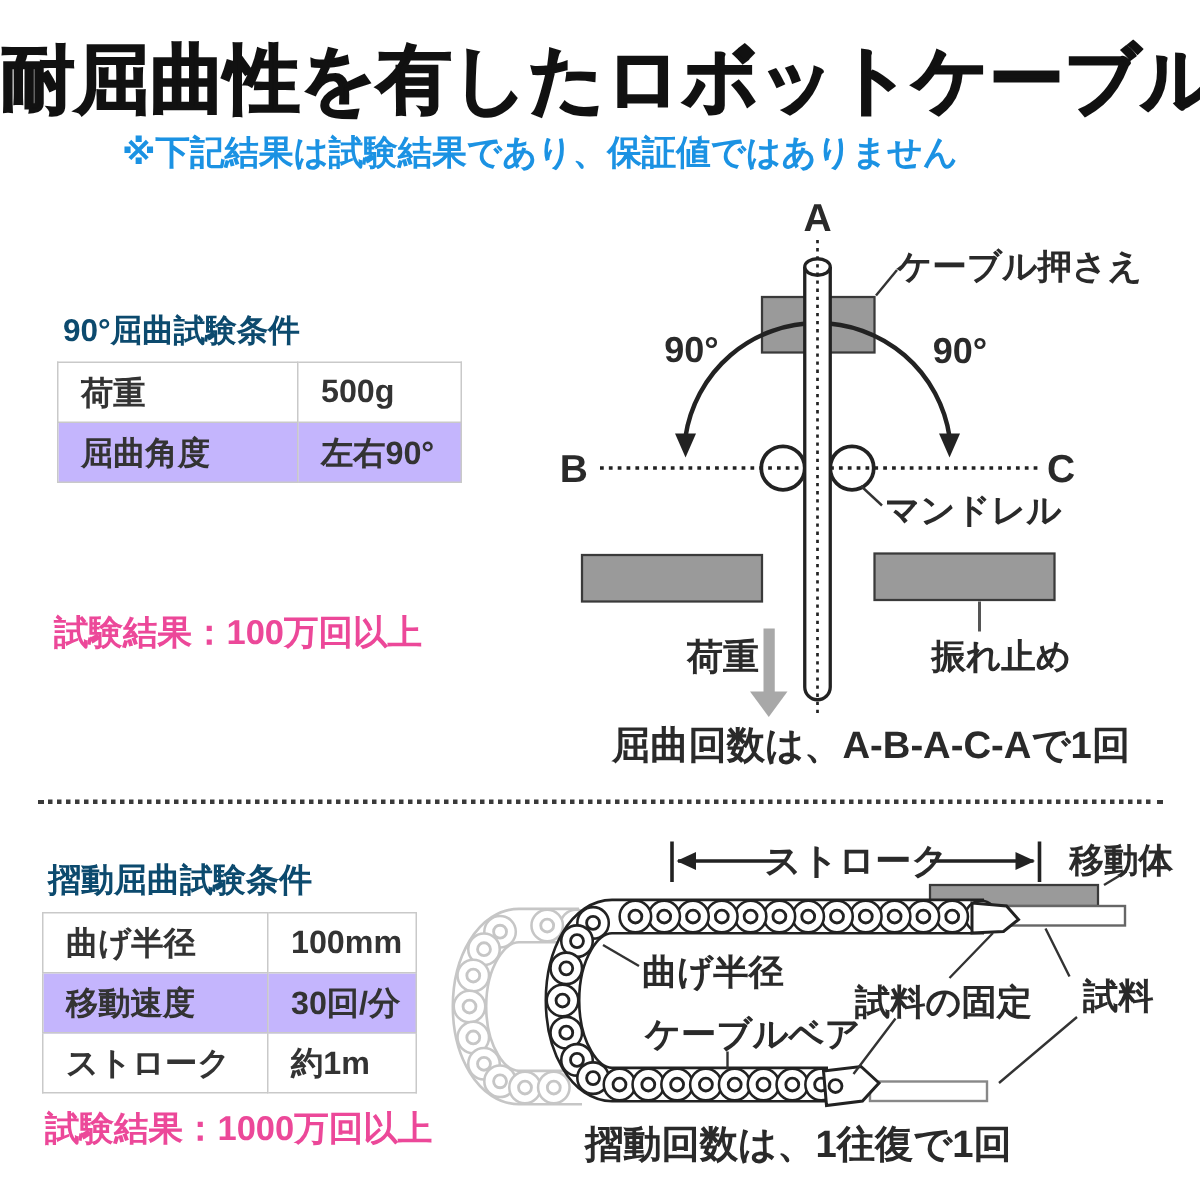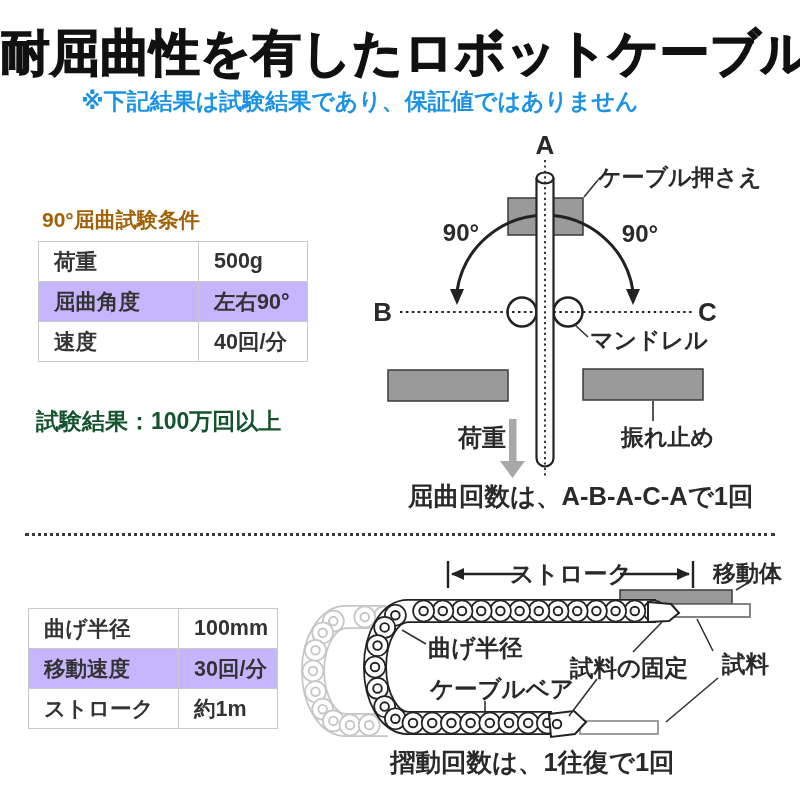--- a/index.html
+++ b/index.html
@@ -10,28 +10,28 @@
   .abs{position:absolute;}
   .title{
     top:20px;left:0;width:800px;text-align:right;
     font-size:50px;font-weight:900;letter-spacing:0px;color:#111;
     -webkit-text-stroke:1.3px #111;white-space:nowrap;
   }
   .subtitle{
     top:86px;left:0;width:720px;text-align:center;
     font-size:23px;font-weight:900;color:#1b92e3;white-space:nowrap;
   }
-  .sec-heading{font-size:21px;font-weight:bold;color:#a16207;white-space:nowrap;text-align:right;}
+  .sec-heading{font-size:21px;font-weight:bold;color:#0c4a6e;white-space:nowrap;text-align:right;}
   .cond-table{border-collapse:collapse;table-layout:fixed;}
   .cond-table td{
     border:1px solid #c9c9c9;height:39px;padding:0 0 0 15px;
     font-size:21.5px;font-weight:bold;color:#333;vertical-align:middle;white-space:nowrap;
   }
   .cond-table tr.alt td{background:#c4b5fd;}
-  .result-line{font-size:23px;font-weight:bold;color:#14532d;white-space:nowrap;}
+  .result-line{font-size:23px;font-weight:bold;color:#ec4899;white-space:nowrap;}
   .divider{border-top:3px dotted #3a3a3a;height:0;}
   svg text{font-family:"Liberation Sans","DejaVu Sans",sans-serif;font-weight:bold;fill:#2a2a2a;}
 </style>
 </head>
 <body>
 
 <div class="page">
 
   <div class="abs title">耐屈曲性を有したロボットケーブル</div>
   <div class="abs subtitle">※下記結果は試験結果であり、保証値ではありません</div>
@@ -40,24 +40,20 @@
 
   <table class="cond-table abs" style="left:38px;top:241px;width:270px;">
     <tbody>
         <tr>
       <td style="width:144px;">荷重</td>
       <td>500g</td>
     </tr>
     <tr class="alt">
       <td>屈曲角度</td>
       <td>左右90°</td>
-    </tr>
-    <tr>
-      <td>速度</td>
-      <td>40回/分</td>
     </tr>
   </tbody>
     </table>
 
   <div class="abs result-line" style="left:36px;top:406px;">試験結果：100万回以上</div>
 
   <svg class="abs" style="left:0;top:125px;" width="800" height="395" viewBox="0 125 800 395">
 
     <rect x="508" y="198" width="75" height="37" fill="#9a9a9a" stroke="#3a3a3a" stroke-width="1.5"></rect>
 
@@ -94,38 +90,40 @@
     <text x="640" y="242" font-size="24" text-anchor="middle">90°</text>
     <text x="598" y="185" font-size="23" text-anchor="start">ケーブル押さえ</text>
     <text x="590" y="348" font-size="23" text-anchor="start">マンドレル</text>
     <text x="621" y="445" font-size="23" text-anchor="start">振れ止め</text>
     <text x="506" y="446" font-size="24" text-anchor="end">荷重</text>
     <text x="408" y="505" font-size="25.5" text-anchor="start">屈曲回数は、A-B-A-C-Aで1回</text>
   </svg>
 
   <div class="abs divider" style="left:25px;top:533px;width:750px;"></div>
 
+  <div class="abs sec-heading" style="left:32px;top:572px;font-size:22px;">摺動屈曲試験条件</div>
 
   <table class="cond-table abs" style="left:28px;top:608px;width:250px;">
     <tbody>
         <tr>
       <td style="width:134px;">曲げ半径</td>
       <td>100mm</td>
     </tr>
     <tr class="alt">
       <td>移動速度</td>
       <td>30回/分</td>
     </tr>
     <tr>
       <td>ストローク</td>
       <td>約1m</td>
     </tr>
   </tbody>
     </table>
 
+  <div class="abs result-line" style="left:30px;top:737px;">試験結果：1000万回以上</div>
 
   <svg class="abs" style="left:0;top:545px;" width="800" height="255" viewBox="0 545 800 255">
 
     <g id="ghost-chain">
         <path d="M 386,617 L 346,617 A 33 54 0 0 0 346,725 L 388,725" fill="none" stroke="#c6c6c6" stroke-width="24"></path>
         <path d="M 386,617 L 346,617 A 33 54 0 0 0 346,725 L 388,725" fill="none" stroke="#fff" stroke-width="20.5"></path>
         <circle cx="384" cy="617" r="10.5" fill="#fff" stroke="#c6c6c6" stroke-width="1.7"></circle>
         <circle cx="364.8" cy="617" r="10.5" fill="#fff" stroke="#c6c6c6" stroke-width="1.7"></circle>
         <circle cx="333.37144673195206" cy="621.1105052443905" r="10.5" fill="#fff" stroke="#c6c6c6" stroke-width="1.7"></circle>
         <circle cx="322.6654762208439" cy="632.8162338159265" r="10.5" fill="#fff" stroke="#c6c6c6" stroke-width="1.7"></circle>

